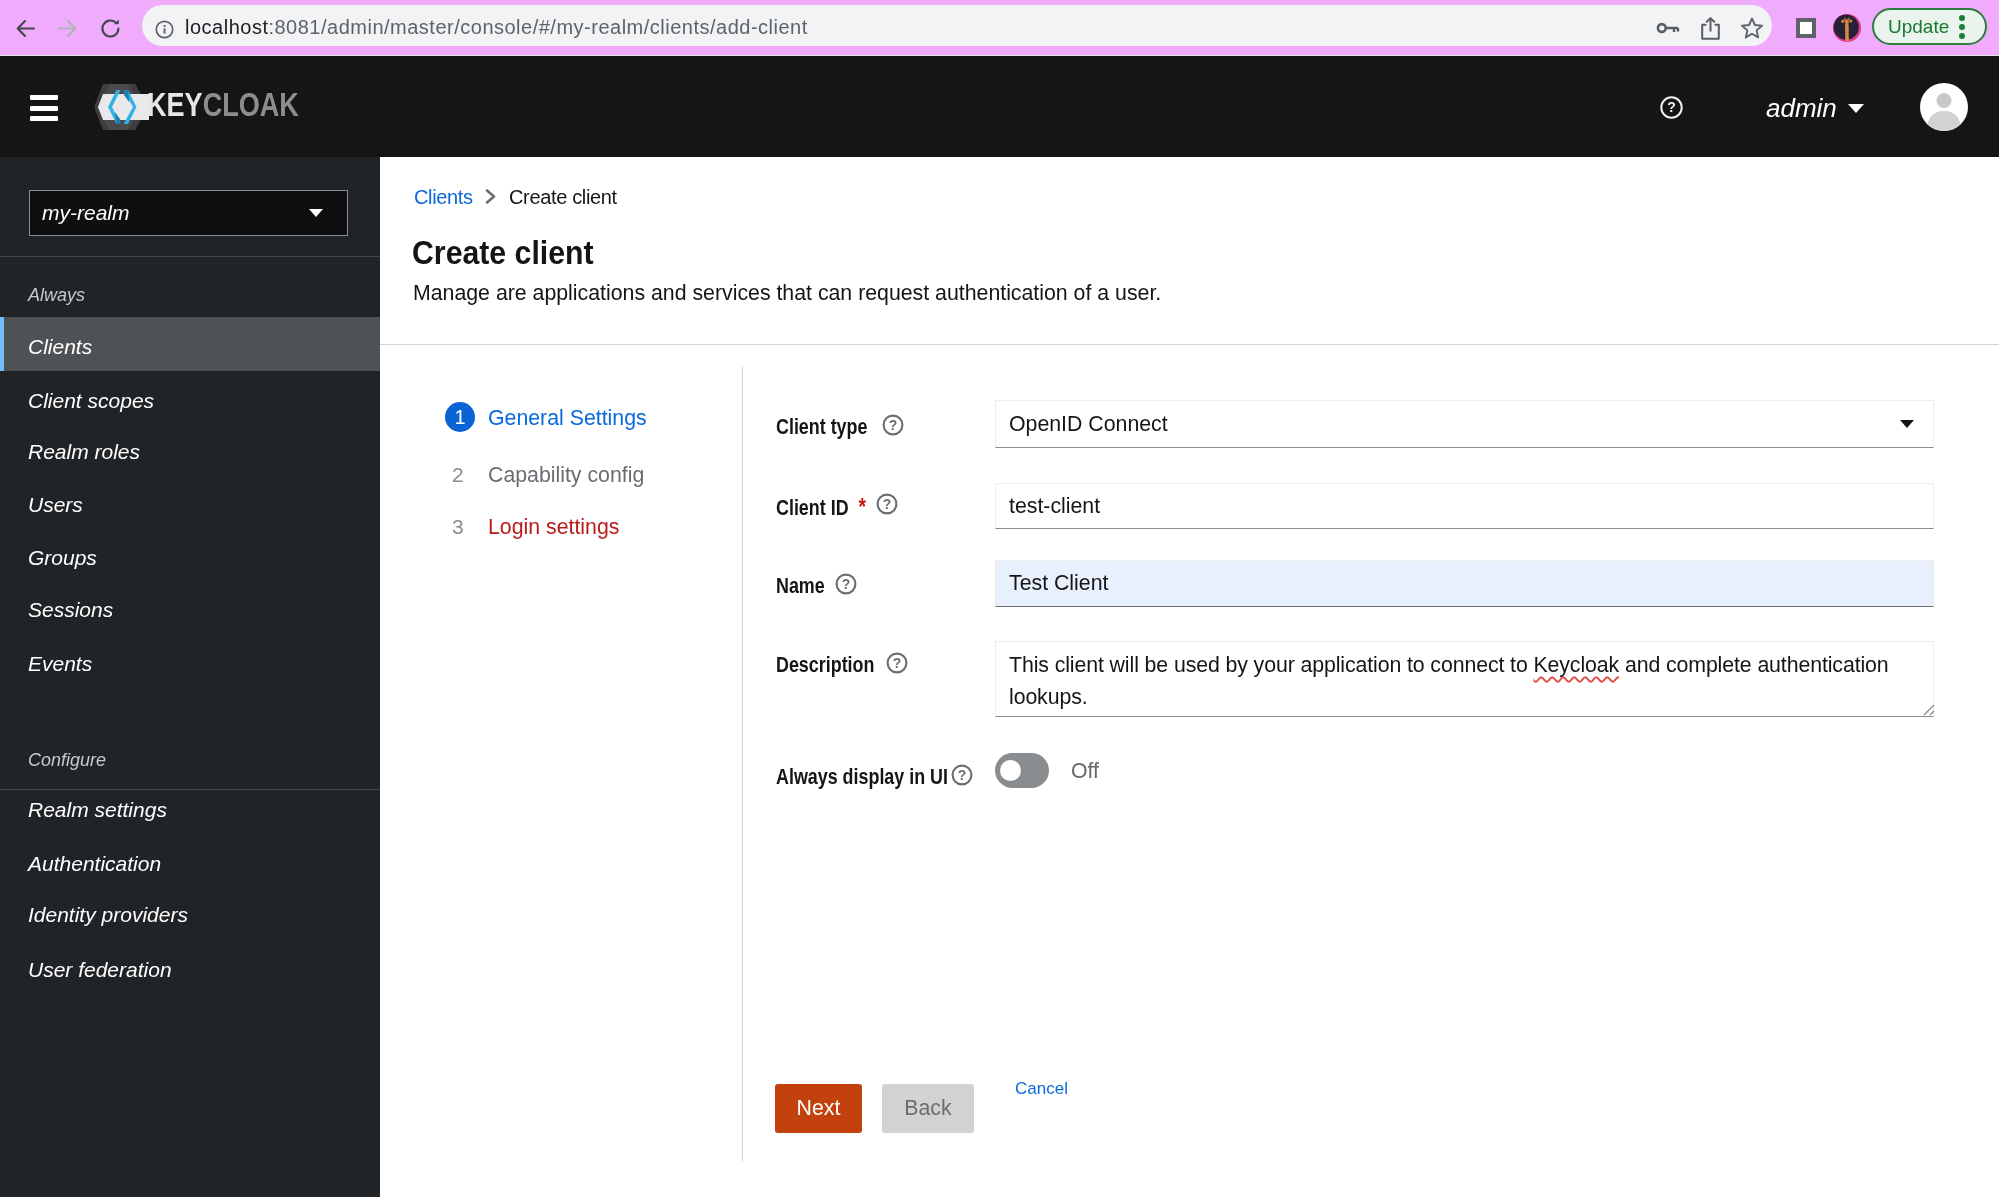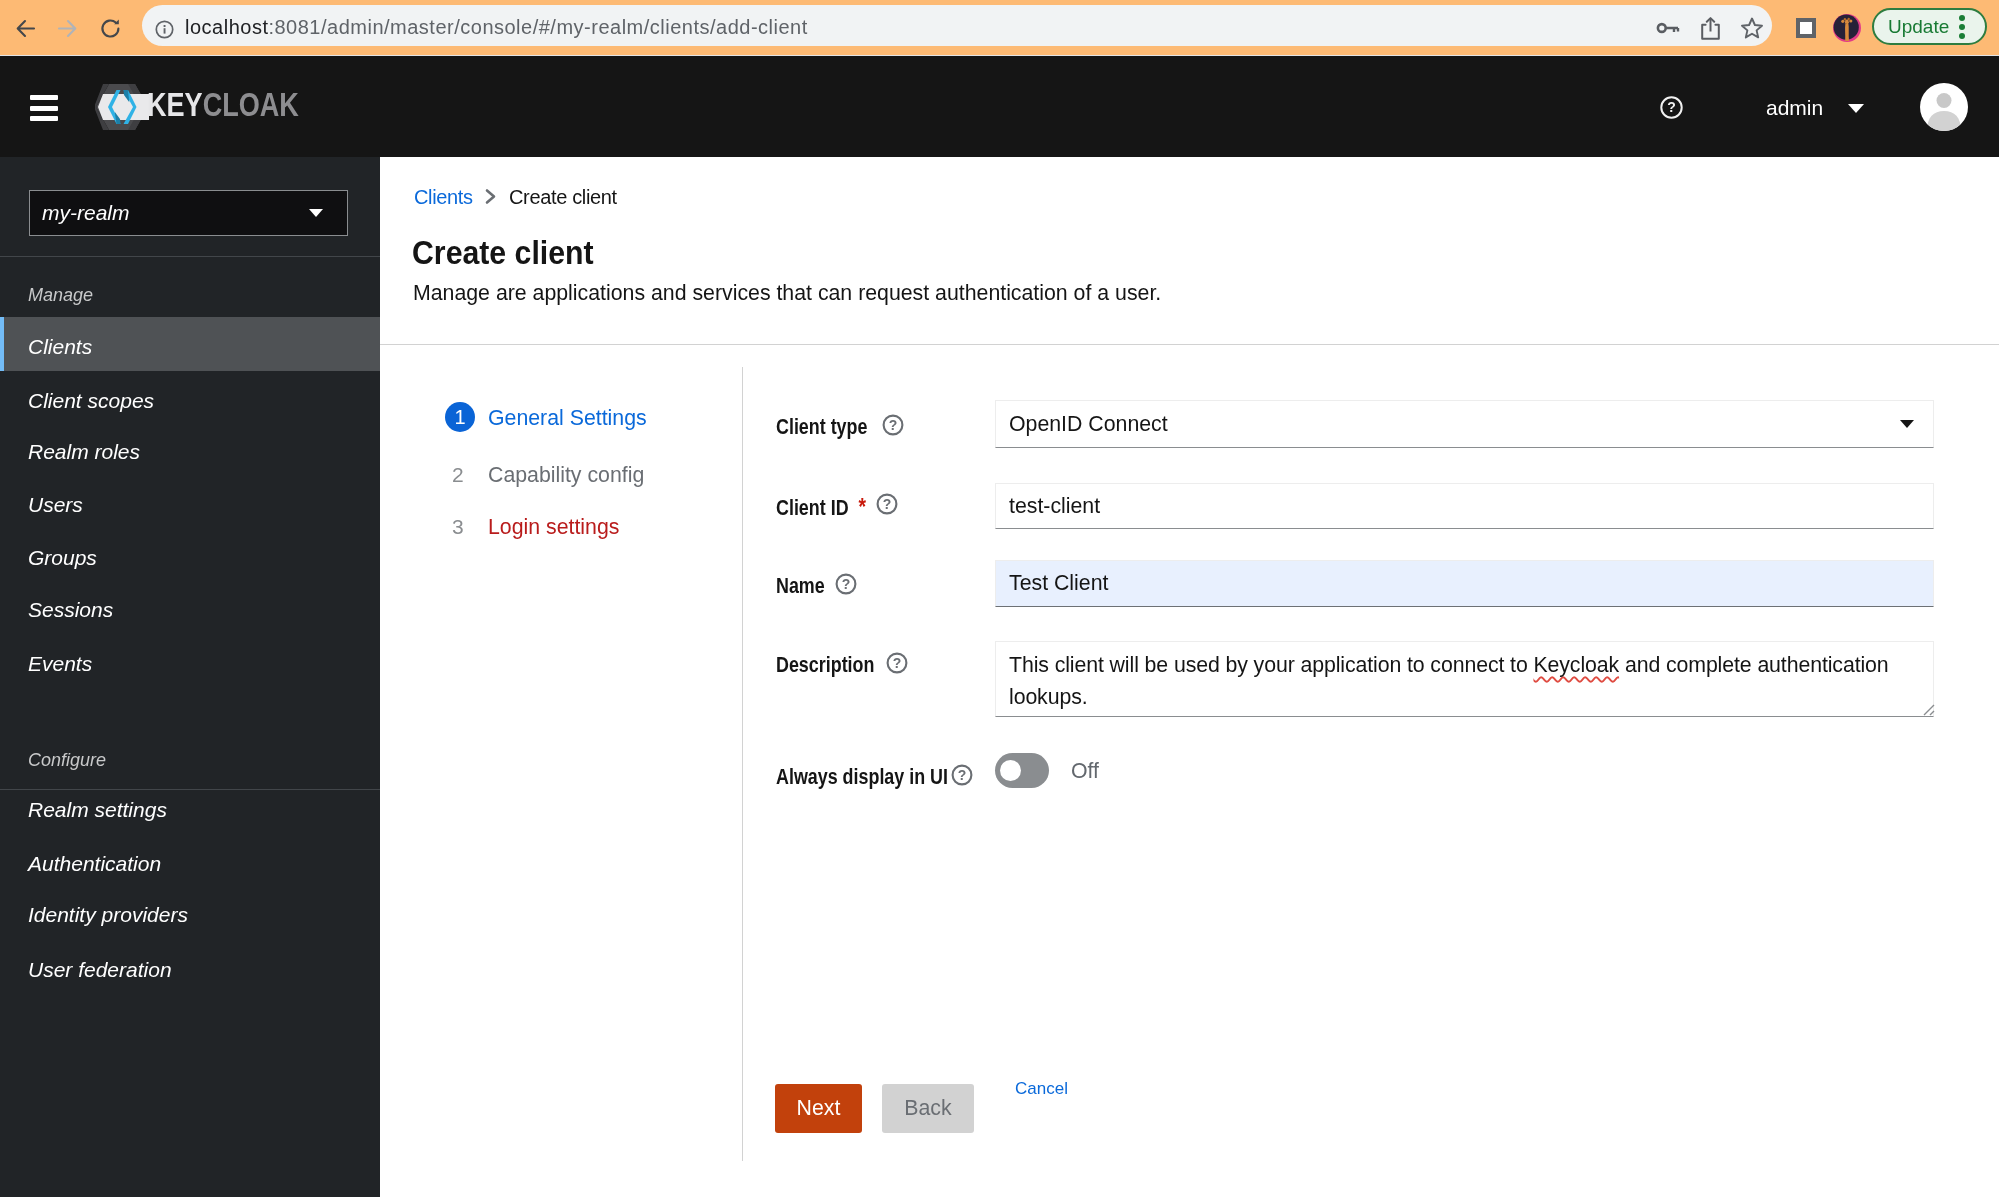--- a/index.html
+++ b/index.html
@@ -1,29 +1,29 @@
 <!DOCTYPE html>
 <html><head>
 <meta charset="utf-8">
 <style>
 * { margin:0; padding:0; box-sizing:border-box; }
 html,body { width:1999px; height:1197px; }
 body { position:relative; font-family:"Liberation Sans",sans-serif; background:#fff; overflow:hidden; }
 .abs { position:absolute; }
 
 
-#chrome { left:0; top:0; width:1999px; height:56px; background:#fdba74; }
+#chrome { left:0; top:0; width:1999px; height:56px; background:#f0abfc; }
 #pill { left:142px; top:5px; width:1630px; height:41px; border-radius:21px; background:#f1f3f4; }
 #urltext { left:185px; top:7px; height:41px; line-height:41px; font-size:20px; letter-spacing:0.5px; color:#202124; white-space:nowrap; }
 #urltext .dim { color:#5f6368; }
 
 
 #masthead { left:0; top:56px; width:1999px; height:101px; background:#151515; }
 .hbar { position:absolute; left:30px; width:28px; height:5px; background:#fff; border-radius:1px; }
-#adminTxt { left:1766px; top:40px; font-size:21px; color:#fff; line-height:24px; }
+#adminTxt { left:1766px; top:40px; font-size:26px; color:#fff; line-height:24px;font-style:italic; }
 .caret-w { width:0; height:0; border-left:8px solid transparent; border-right:8px solid transparent; border-top:9px solid #fff; }
 
 
 #sidebar { left:0; top:157px; width:380px; height:1040px; background:#212427;font-style:italic; }
 #realmSel { position:absolute; left:29px; top:33px; width:319px; height:46px; background:#0f0f11; border:1px solid #8a8d90; color:#fff; font-size:21px; line-height:44px; padding-left:12px; }
 .sbdiv { position:absolute; left:0; width:380px; height:1px; background:#42464a; }
 .navsec { position:absolute; left:28px; font-size:18px; color:#c8c9ca; }
 .navitem { position:absolute; left:28px; font-size:21px; color:#fff; }
 #selItem { position:absolute; left:0; top:160px; width:380px; height:54px; background:#4f5255; border-left:4px solid #73bcf7; }
 
@@ -146,21 +146,21 @@
       <circle cx="24" cy="17.5" r="7.5" fill="#c8c8c8"></circle>
       <path d="M7 48 C7 34 13.5 28 24 28 C34.5 28 41 34 41 48 Z" fill="#d2d2d2"></path>
     </g>
   </svg>
 </div>
 
 <div id="sidebar" class="abs">
   <div id="realmSel">my-realm</div>
   <div class="abs" style="left:309px;top:52px;width:0;height:0;border-left:7px solid transparent;border-right:7px solid transparent;border-top:8px solid #fff"></div>
   <div class="sbdiv" style="top:99px"></div>
-  <div class="navsec" style="top:128px">Manage</div>
+  <div class="navsec" style="top:128px">Always</div>
   <div id="selItem"></div>
   <div class="navitem" style="top:178px">Clients</div>
   <div class="navitem" style="top:232px">Client scopes</div>
   <div class="navitem" style="top:283px">Realm roles</div>
   <div class="navitem" style="top:336px">Users</div>
   <div class="navitem" style="top:389px">Groups</div>
   <div class="navitem" style="top:441px">Sessions</div>
   <div class="navitem" style="top:495px">Events</div>
   <div class="navsec" style="top:593px">Configure</div>
   <div class="sbdiv" style="top:632px"></div>

